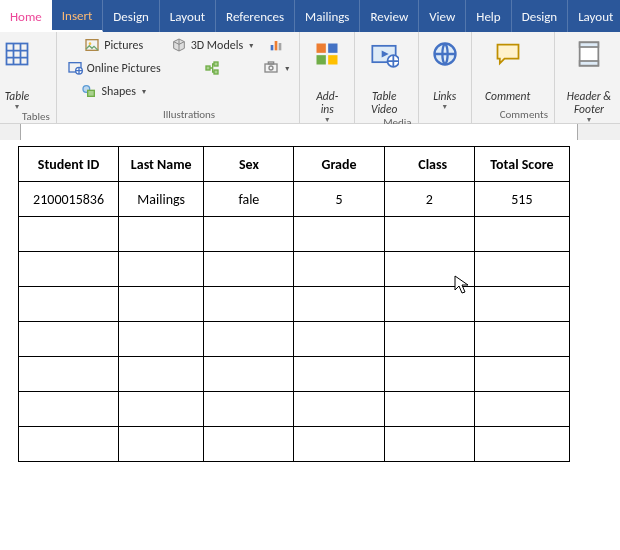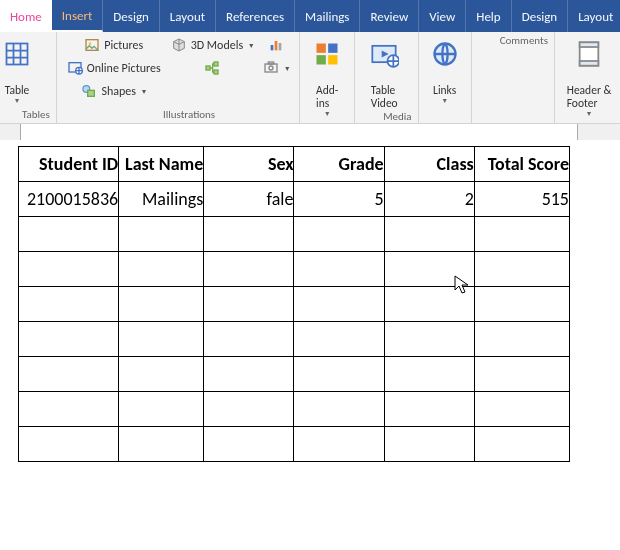--- a/index.html
+++ b/index.html
@@ -11,34 +11,34 @@
   .tab.active { background: #2b579a; color: #fdba74; border-bottom: 2px solid #fff;}
   .tab.sp { opacity: 0.95; }
   
   .ribbon { background: #f3f3f3; border-bottom: 1px solid #d4d4d4; height: 92px; display: flex; }
   .group { border-right: 1px solid #d4d4d4; padding: 2px 6px 0 6px; display: flex; flex-direction: column; position: relative; }
   .group-body { flex: 1; display: flex; gap: 2px; }
   .group-label { text-align: center; font-size: 11px; color: #666; padding-bottom: 2px; margin-left: 22px; }
   
   .bigbtn { display: flex; flex-direction: column; align-items: center; justify-content: flex-start; width: 50px; padding: 4px 2px 0 2px; cursor: pointer; }
   .bigbtn .ico { width: 32px; height: 32px; display: flex; align-items: center; justify-content: center; }
-  .bigbtn .lbl { font-size: 11.5px; text-align: left; line-height: 1.15; margin-top: 14px; color: #333; }
+  .bigbtn .lbl { font-size: 11.5px; text-align: center; line-height: 1.15; margin-top: 20px; color: #333; font-style: italic; }
   .bigbtn .dd { font-size: 8px; color: #666; line-height: 0.8;}
 
   .smallbtn { display: flex; align-items: center; gap: 4px; padding: 2px 4px; cursor: pointer; font-size: 12px; color: #333; height: 22px; white-space: nowrap; justify-content: center;}
   .smallbtn .ico { width: 16px; height: 16px; display: flex; align-items: center; justify-content: center; }
   .vstack { display: flex; flex-direction: column; gap: 1px; }
   
   .ruler-area { height: 18px; background: #fff; position: relative; }
   .ruler-gray { position: absolute; left: 0; top: 0; right: 0; height: 16px; background:#f0f0f0;}
   .ruler-white { position: absolute; left: 20px; right: 42px; top: 0; height: 16px; background:#fff; border-left:1px solid #aaa; border-right:1px solid #aaa;}
   
   .doc { padding: 4px 24px 0 18px; }
   table.student { border-collapse: collapse; width: 552px; }
-  table.student th, table.student td { border: 1.4px solid #000; text-align: right; height: 35px; font-size: 18px; font-family: Calibri, sans-serif; }
+  table.student th, table.student td { border: 1.4px solid #000; text-align: center; height: 35px; font-size: 14px; font-family: Calibri, sans-serif; }
   table.student th { font-weight: bold; }
   table.student tr.empty td { height: 35px; }
   
   .cursor-arrow { position: absolute; left: 454px; top: 275px; pointer-events: none; }
   .cursor-arrow svg { width: 16px; height: 20px; }
   
   .dd-tri::after{content:"▾";font-size:8px;color:#555;margin-left:2px}
 </style>
 </head>
 <body>
@@ -201,20 +201,30 @@
             </svg>
           </div>
         <div class="lbl">Links</div>
         <div class="dd">▾</div>
       </div>
     </div>
     <div class="group-label">&nbsp;</div>
   </div>
 
   <div class="group">
+    <div class="group-body">
+      <div class="bigbtn" style="width:60px">
+        <div class="ico">
+            <svg width="28" height="28" viewBox="0 0 24 24" fill="#fff2cc" stroke="#bf8f00" stroke-width="1.5">
+              <path d="M3 4h18v12H9l-4 4v-4H3z"></path>
+            </svg>
+          </div>
+        <div class="lbl">Comment</div>
+      </div>
+    </div>
     <div class="group-label">Comments</div>
   </div>
 
   <div class="group">
     <div class="group-body">
       <div class="bigbtn" style="width:56px">
         <div class="ico">
             <svg width="28" height="28" viewBox="0 0 24 24" fill="#fff" stroke="#888" stroke-width="1.5">
               <rect x="4" y="2" width="16" height="20"></rect>
               <rect x="4" y="2" width="16" height="4" fill="#deebf7"></rect>

